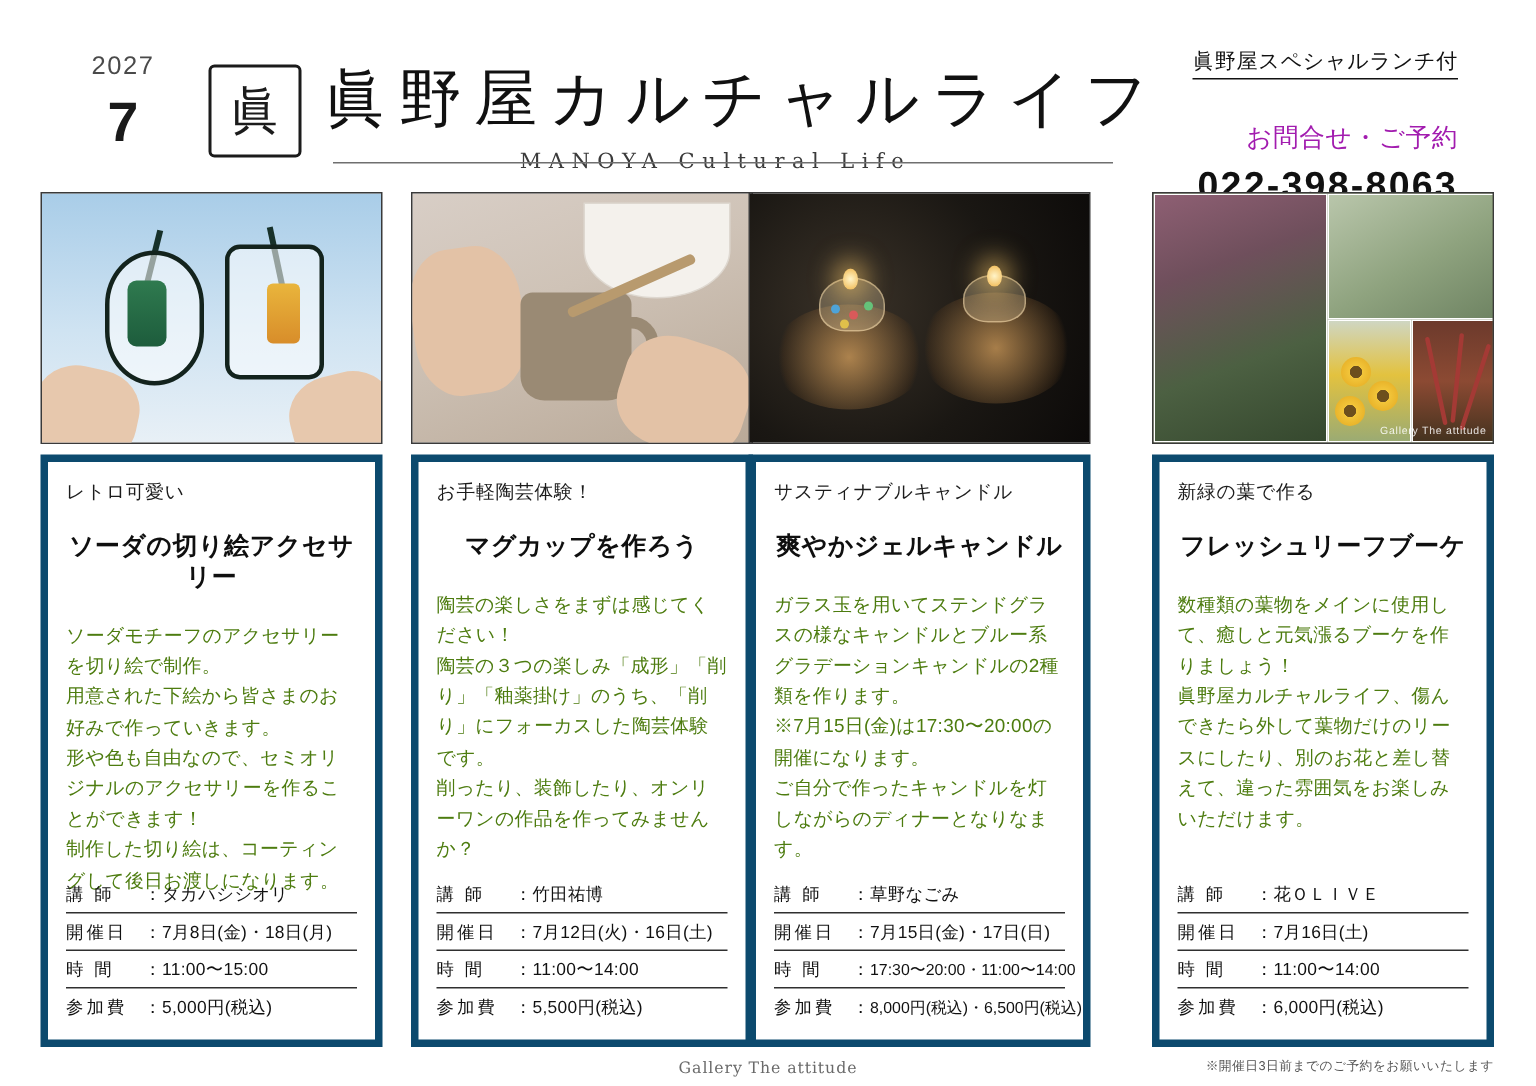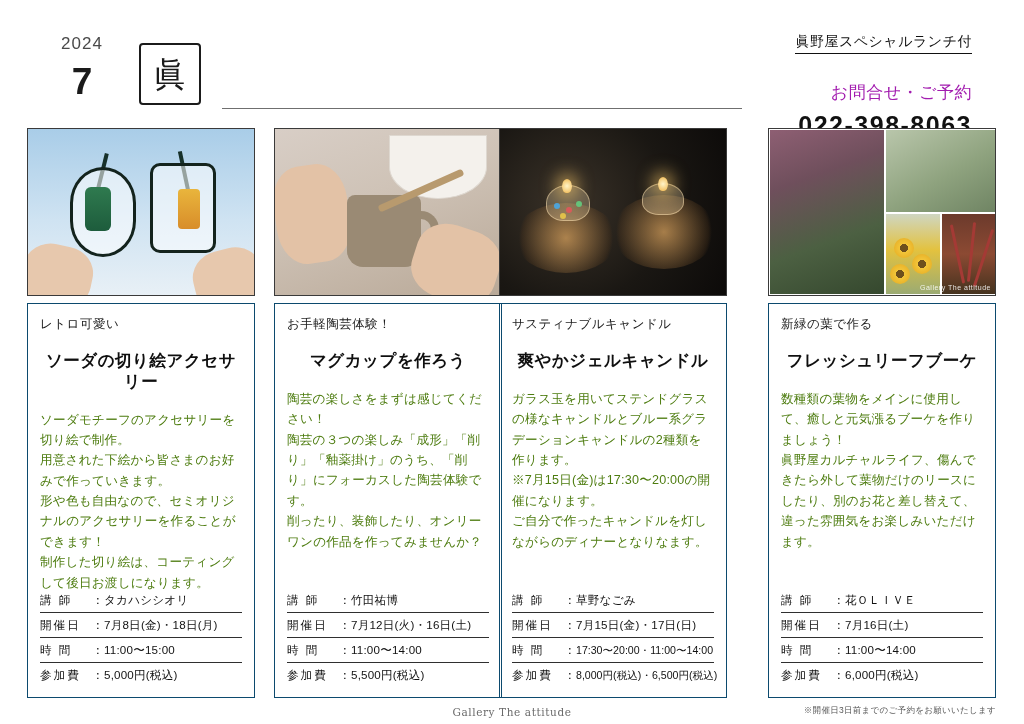--- a/index.html
+++ b/index.html
@@ -288,21 +288,21 @@
     position: absolute; right: 4px; bottom: 4px;
     font-size: 7px; color: rgba(255,255,255,0.85);
     letter-spacing: 0.5px;
   }
 
   
   .txtbox {
     margin-top: 7px;
     width: 228px;
     height: 395px;
-    border: 1px solid #0c4a6e;
+    border: 5px solid #0c4a6e;
     box-sizing: border-box;
     padding: 12px 12px 8px 12px;
     position: relative;
   }
   .lead {
     font-size: 12.5px;
     color: #1c1c1c;
     letter-spacing: 0.5px;
     line-height: 1.3;
   }
@@ -367,28 +367,32 @@
     letter-spacing: 0.3px;
   }
 </style>
 </head>
 <body>
 
 <div class="page">
 
   <div class="header">
     <div class="date-block">
-      <div class="date-year">2024</div>
+      <div class="date-year">2027</div>
       <div class="date-month">7</div>
     </div>
 
     <div class="logo-mark">
       <span class="kanji">眞</span>
     </div>
 
+    <div class="title-wrap">
+      <div class="title-main">眞野屋カルチャルライフ</div>
+      <div class="title-sub">MANOYA  Cultural  Life</div>
+    </div>
     <div class="title-rule"></div>
 
     <div class="contact">
       <div class="contact-lunch">眞野屋スペシャルランチ付</div>
       <div class="contact-label">お問合せ・ご予約</div>
       <div class="contact-tel">022-398-8063</div>
     </div>
   </div>
 
   <div class="cards">

